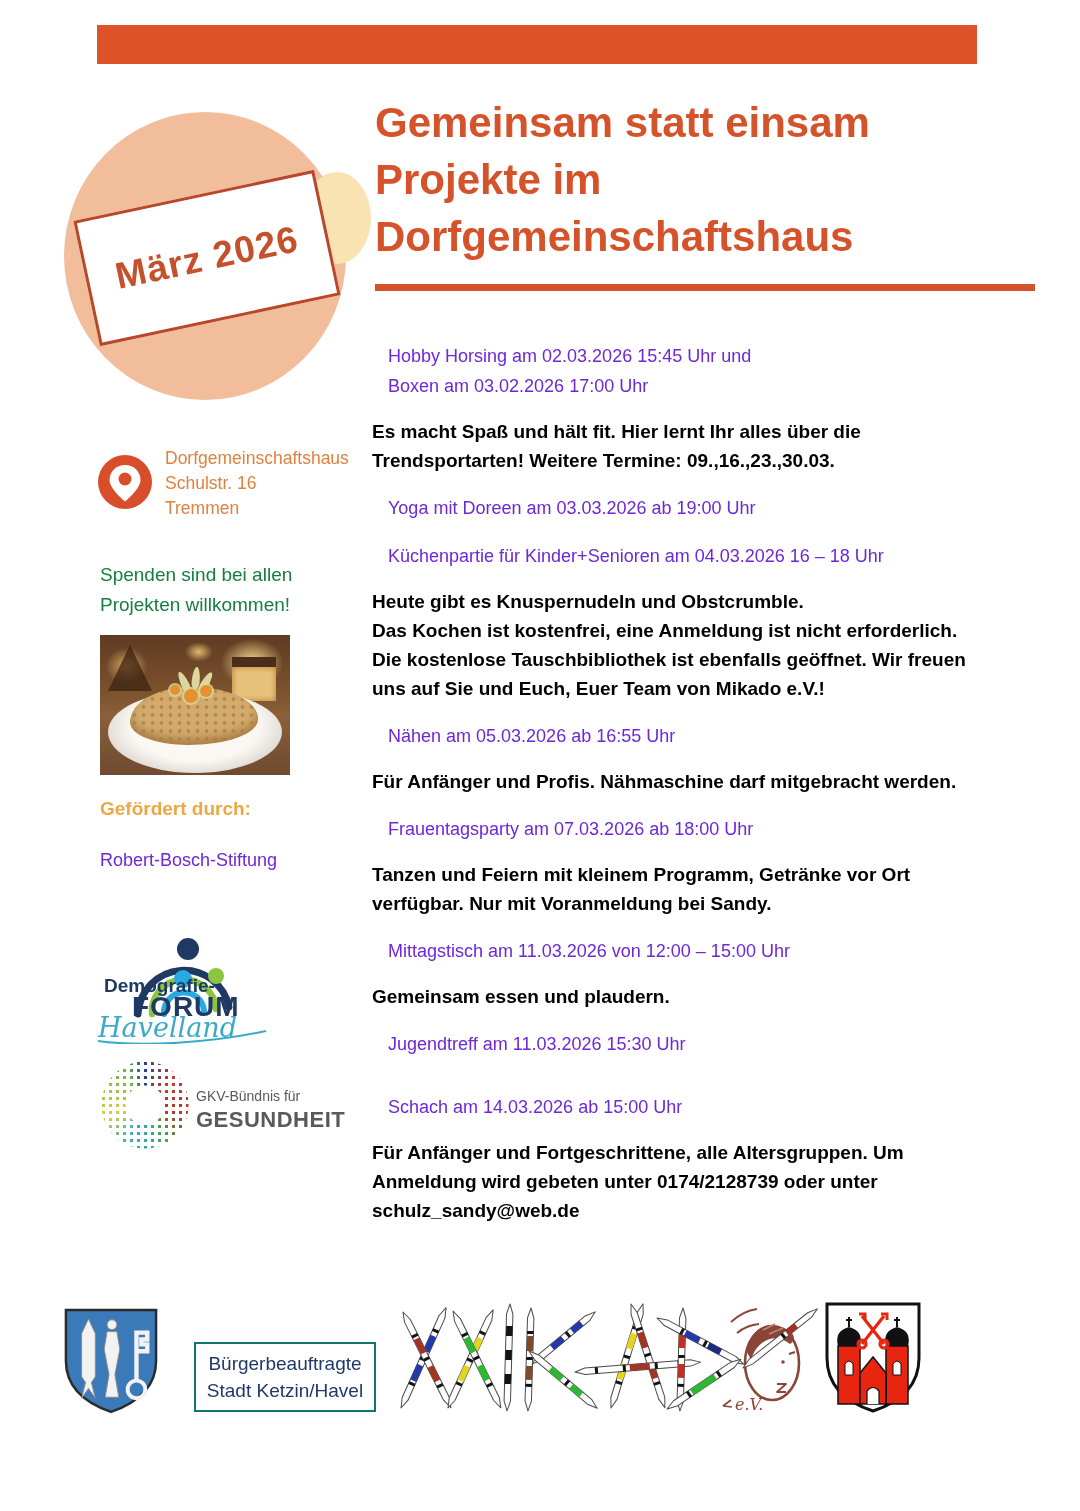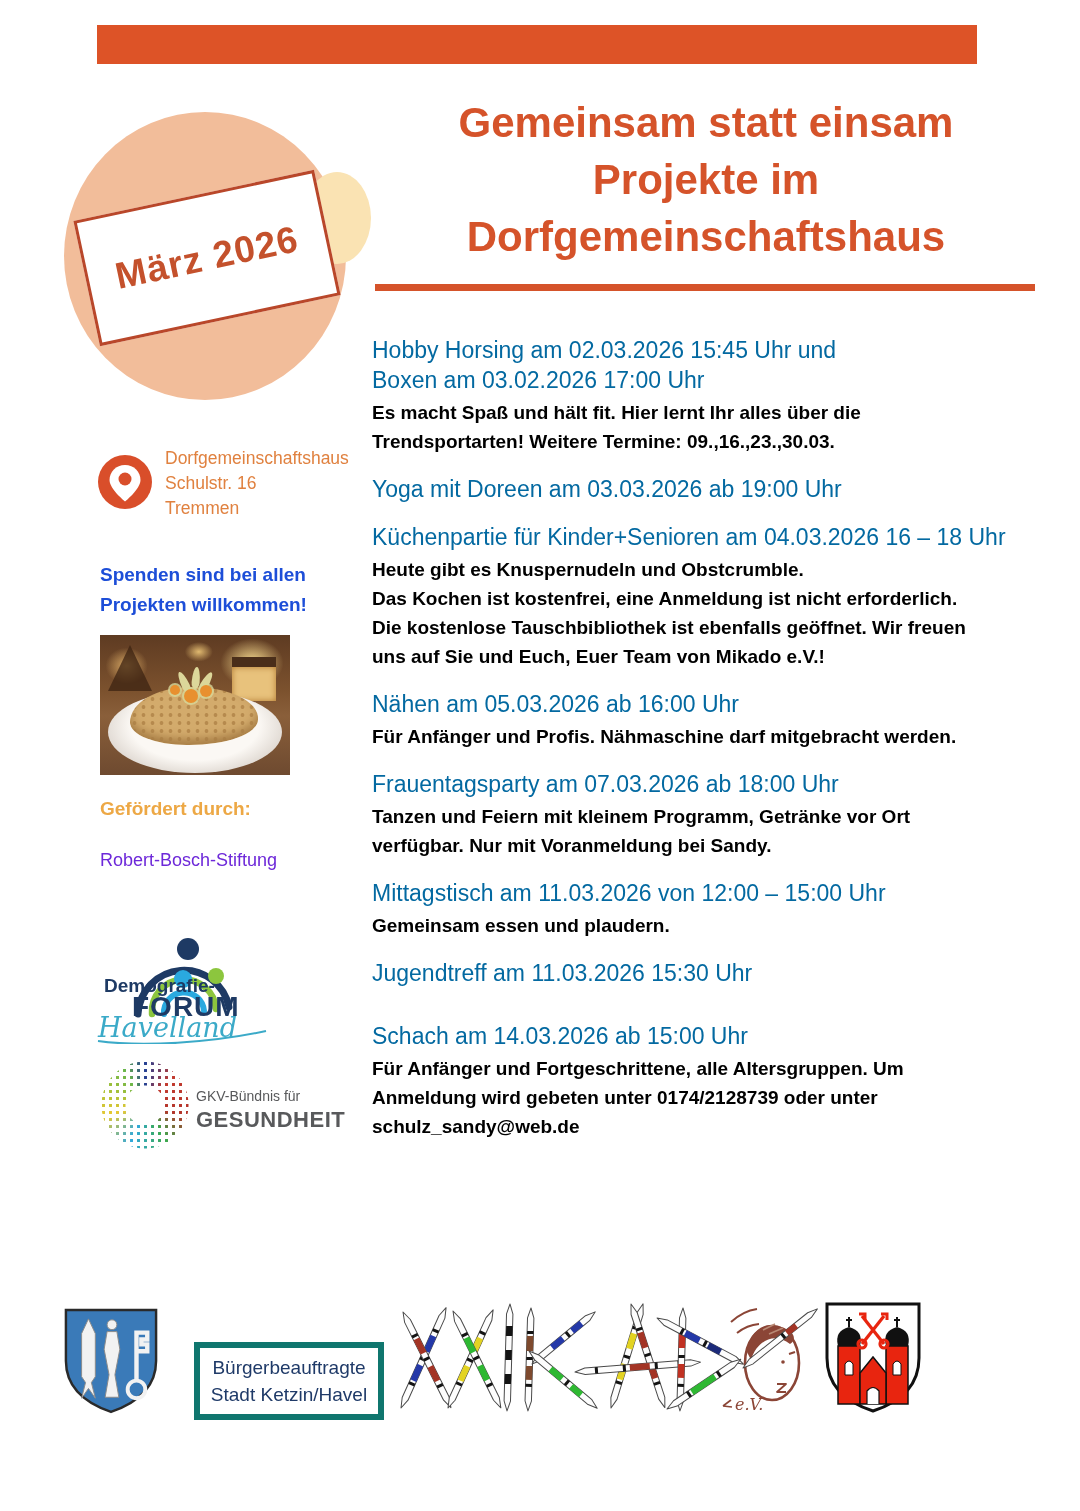--- a/index.html
+++ b/index.html
@@ -13,38 +13,38 @@
   .blob{position:absolute;left:64px;top:112px;width:282px;height:288px;border-radius:50%;
         background:#f2bd9a;}
   .blob-light{position:absolute;left:303px;top:172px;width:68px;height:92px;border-radius:50%;
         background:#fae3b3;}
   .month-card{position:absolute;left:84px;top:194px;width:240px;height:122px;background:#ffffff;
         border:3px solid #b9472a;transform:rotate(-12deg);display:flex;align-items:center;
         justify-content:center;}
   .month-card span{font-size:37px;font-weight:bold;color:#c4512c;letter-spacing:1px;}
 
   
-  .title{position:absolute;left:375px;top:94px;width:662px;text-align:center;font-weight:bold;
+  .title{position:absolute;left:375px;top:94px;width:662px;font-weight:bold;
          font-size:42px;line-height:57px;color:#d5532a;white-space:pre;}
   .divider{position:absolute;left:375px;top:284px;width:660px;height:7px;background:#d5532a;}
 
   
   .events{position:absolute;left:372px;top:325px;width:706px;}
   .event{margin-top:18px;}
   .event.first{margin-top:10px;}
   .event.last{margin-top:33px;}
-  .event h3{margin:0;font-size:23px;font-weight:normal;color:#0369a1;line-height:30px;white-space:pre;}
+  .event h3{margin:16px;font-size:18px;font-weight:normal;color:#6d28d9;line-height:30px;white-space:pre;}
   .event p{margin:3px 0 0 0;font-size:19px;font-weight:bold;color:#000000;line-height:29px;white-space:pre;}
 
   
   .pin-wrap{position:absolute;left:95px;top:452px;width:60px;height:60px;}
   .loc-text{position:absolute;left:165px;top:446px;font-size:17.5px;line-height:25px;
             color:#e0813f;white-space:pre;}
   .donate{position:absolute;left:100px;top:560px;font-size:19px;line-height:30px;
-          color:#1d4ed8;white-space:pre;font-weight:bold;}
+          color:#15803d;white-space:pre;}
 
   .photo{position:absolute;left:100px;top:635px;width:190px;height:140px;overflow:hidden;
      background:
        radial-gradient(45px 35px at 80% 20%, rgba(255,228,150,.95), rgba(255,228,150,0) 70%),
        radial-gradient(30px 26px at 14% 22%, rgba(250,200,120,.75), rgba(250,200,120,0) 70%),
        radial-gradient(20px 14px at 52% 12%, rgba(255,215,130,.8), rgba(255,215,130,0) 70%),
        linear-gradient(180deg,#5e3b22 0%,#7c522e 40%,#8a5f3a 58%,#6e4a30 100%);}
   .photo .house{position:absolute;right:14px;top:22px;width:44px;height:34px;background:#e8c27c;
        border-top:10px solid #4a2e1a;box-shadow:inset 0 0 6px #b07830;}
   .photo .pyramid{position:absolute;left:8px;top:10px;width:0;height:0;
@@ -78,21 +78,21 @@
      mask:radial-gradient(circle,rgba(0,0,0,0) 19px,#000 20px 43px,rgba(0,0,0,0) 44px);}
   .gkv-ring::after{content:"";position:absolute;inset:0;
      background:radial-gradient(circle,rgba(0,0,0,0) 1.4px,#ffffff 1.9px);background-size:7px 7px;}
   .gkv-text{position:absolute;left:196px;top:1086px;color:#58595b;}
   .gkv-text .g1{font-size:14px;line-height:21px;}
   .gkv-text .g2{font-size:22px;font-weight:bold;letter-spacing:.5px;line-height:26px;}
 
   
   .shield-blue{position:absolute;left:62px;top:1306px;}
   .citizen-box{position:absolute;left:194px;top:1342px;width:178px;height:66px;
-      border:6px solid #0f766e;display:flex;flex-direction:column;justify-content:center;
+      border:2px solid #0f766e;display:flex;flex-direction:column;justify-content:center;
       text-align:center;font-size:19px;color:#1f3a68;line-height:27px;}
   .mikado{position:absolute;left:391px;top:1296px;}
   .shield-red{position:absolute;left:823px;top:1300px;}
 </style>
 </head>
 <body>
 
 <div class="page">
 
   <div class="topbar"></div>
@@ -119,21 +119,21 @@
       <h3>Yoga mit Doreen am 03.03.2026 ab 19:00 Uhr</h3>
     </div>
     <div class="event">
       <h3>Küchenpartie für Kinder+Senioren am 04.03.2026 16 – 18 Uhr</h3>
       <p>Heute gibt es Knuspernudeln und Obstcrumble.
 Das Kochen ist kostenfrei, eine Anmeldung ist nicht erforderlich.
 Die kostenlose Tauschbibliothek ist ebenfalls geöffnet. Wir freuen
 uns auf Sie und Euch, Euer Team von Mikado e.V.!</p>
     </div>
     <div class="event">
-      <h3>Nähen am 05.03.2026 ab 16:00 Uhr</h3>
+      <h3>Nähen am 05.03.2026 ab 16:55 Uhr</h3>
       <p>Für Anfänger und Profis. Nähmaschine darf mitgebracht werden.</p>
     </div>
     <div class="event">
       <h3>Frauentagsparty am 07.03.2026 ab 18:00 Uhr</h3>
       <p>Tanzen und Feiern mit kleinem Programm, Getränke vor Ort
 verfügbar. Nur mit Voranmeldung bei Sandy.</p>
     </div>
     <div class="event">
       <h3>Mittagstisch am 11.03.2026 von 12:00 – 15:00 Uhr</h3>
       <p>Gemeinsam essen und plaudern.</p>

